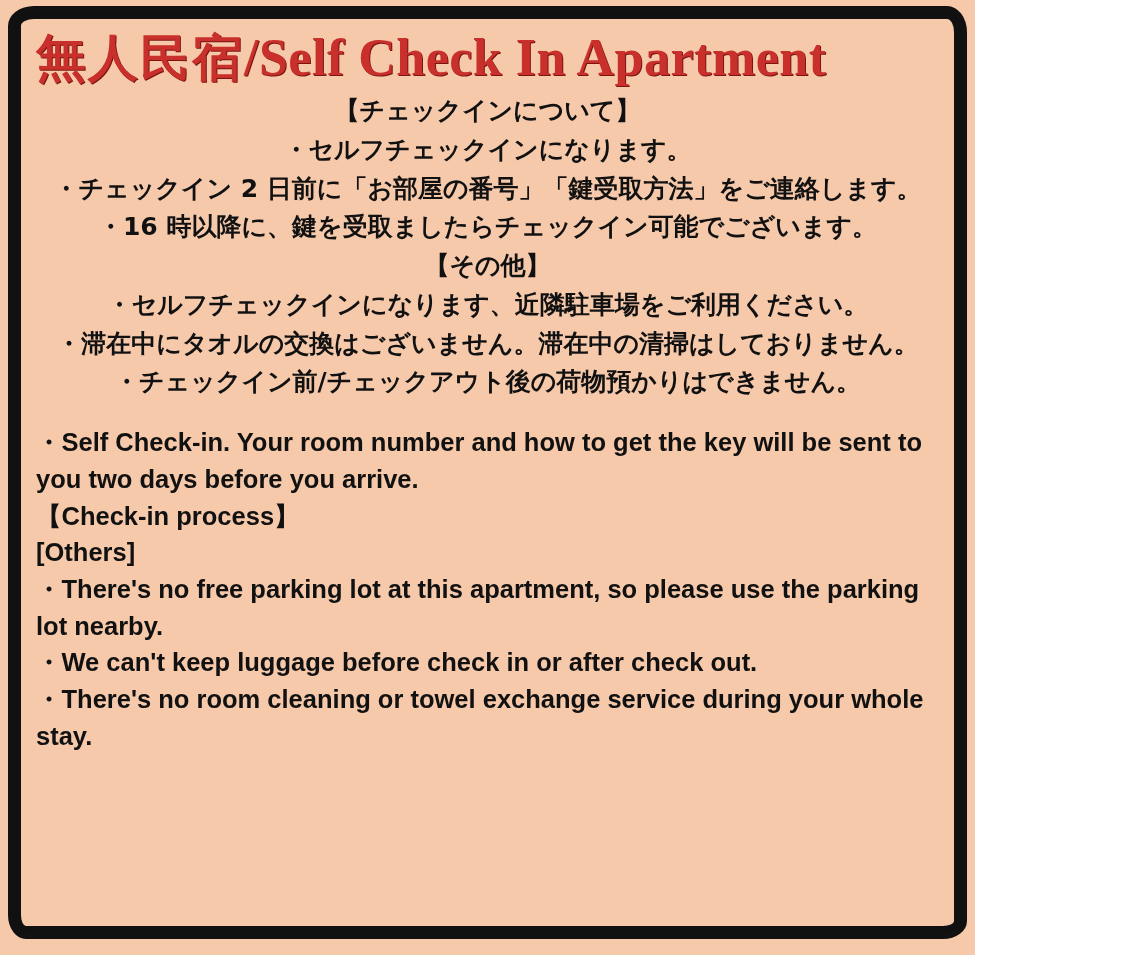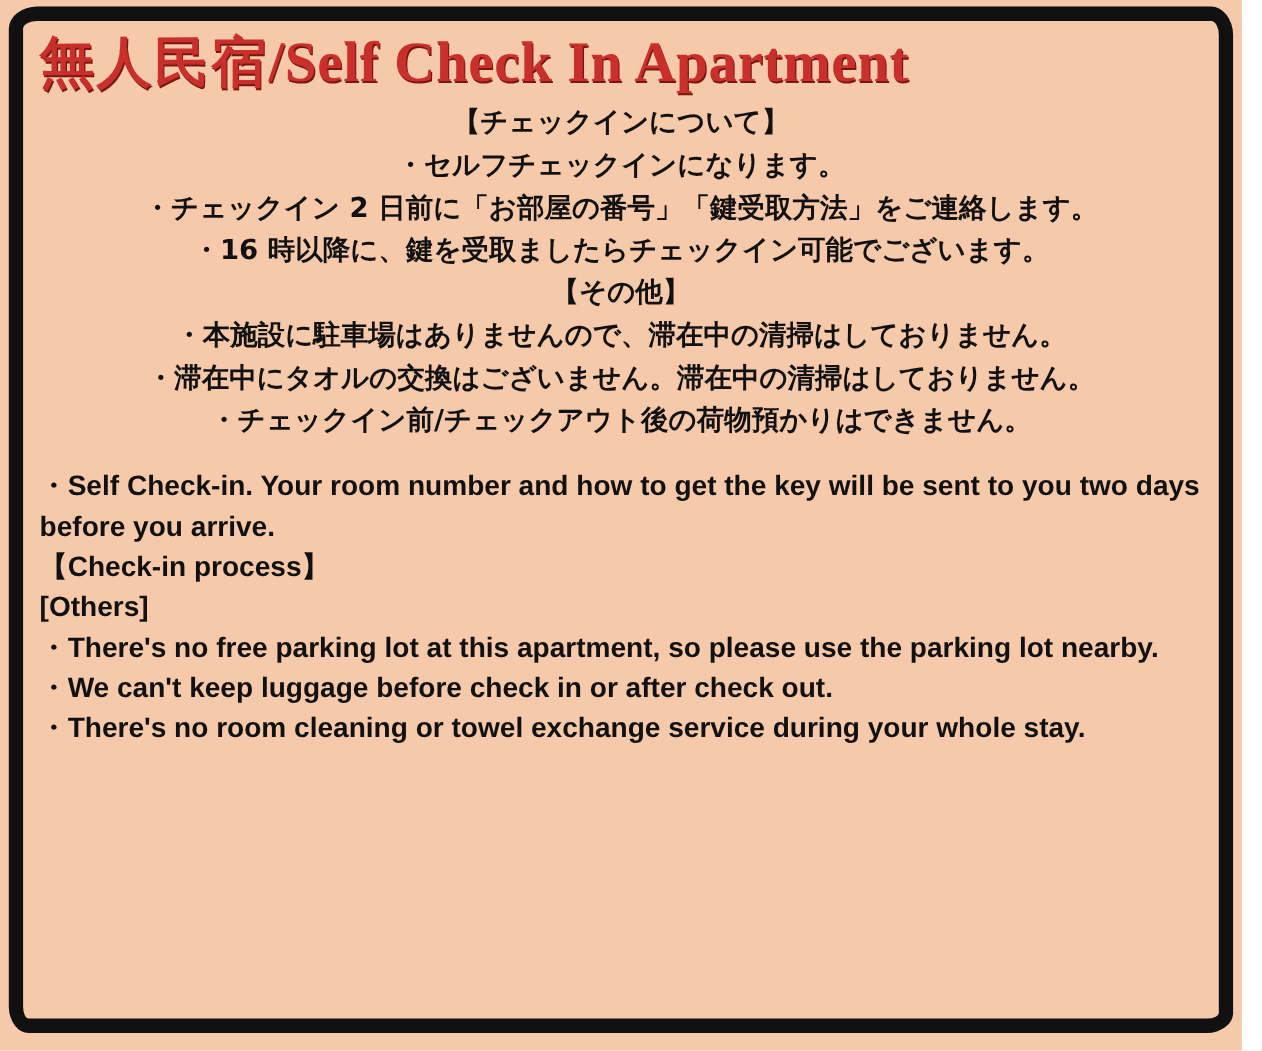--- a/index.html
+++ b/index.html
@@ -8,21 +8,21 @@
     background: #ffffff;
   }
   body {
     width: 1147px;
     height: 955px;
     font-family: "Liberation Sans", sans-serif;
     overflow: hidden;
   }
   .poster {
     position: relative;
-    width: 1129px;
+    width: 975px;
     height: 955px;
     background: #f6c9ab;
     box-sizing: border-box;
     overflow: hidden;
   }
   
   .frame-outer {
     position: absolute;
     left: 8px;
     top: 6px;
@@ -114,21 +114,21 @@
   <div class="content">
 
     <h1 class="title"><span class="jp">無人民宿</span><span>/</span><span>Self Check In Apartment</span></h1>
 
     <div class="jp-block">
       <p class="line heading">【チェックインについて】</p>
       <p class="line">・セルフチェックインになります。</p>
       <p class="line">・チェックイン 2 日前に「お部屋の番号」「鍵受取方法」をご連絡します。</p>
       <p class="line">・16 時以降に、鍵を受取ましたらチェックイン可能でございます。</p>
       <p class="line heading">【その他】</p>
-      <p class="line">・本施設に駐車場はありませんので、滞在中の清掃はしておりません。</p>
+      <p class="line">・セルフチェックインになります、近隣駐車場をご利用ください。</p>
       <p class="line">・滞在中にタオルの交換はございません。滞在中の清掃はしておりません。</p>
       <p class="line">・チェックイン前/チェックアウト後の荷物預かりはできません。</p>
     </div>
 
     <div class="spacer"></div>
 
     <div class="en-block">
       <p class="line">・Self Check-in. Your room number and how to get the key will be sent to you two days before you arrive.</p>
       <p class="line heading">【Check-in process】</p>
       <p class="line heading">[Others]</p>

